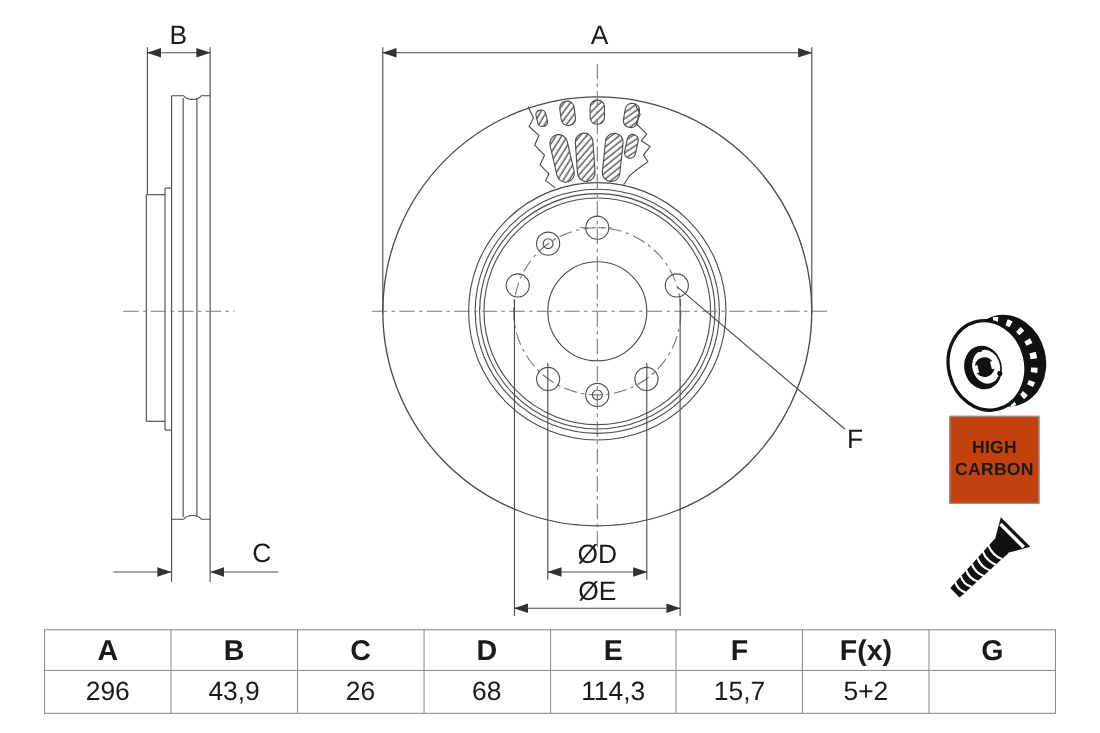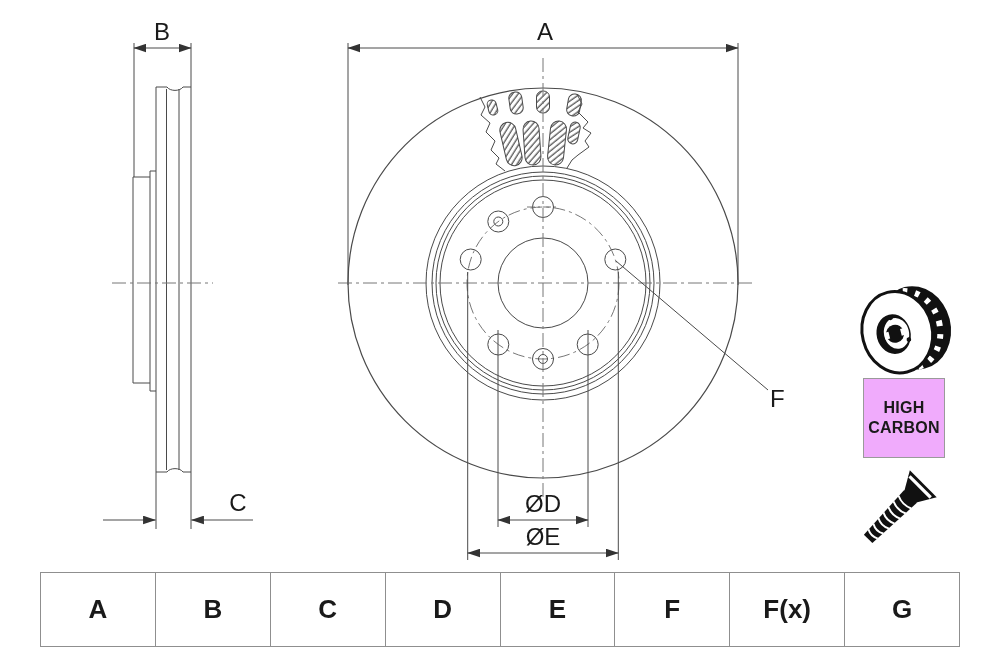--- a/index.html
+++ b/index.html
@@ -4,21 +4,21 @@
 <style>
   html,body{margin:0;padding:0;}
   body{
     width:1000px;height:666px;position:relative;background:#ffffff;
     font-family:"Liberation Sans", sans-serif;color:#1a1a1a;overflow:hidden;
   }
   #drawing{position:absolute;left:0;top:0;}
   .dimlabel{font-family:"Liberation Sans",sans-serif;font-size:24px;fill:#1a1a1a;}
   .badge{
     position:absolute;left:863px;top:378px;width:80px;height:78px;
-    border:1.5px solid #9a9a9a;background:#f0abfc;display:flex;flex-direction:column;
+    border:1.5px solid #9a9a9a;background:#c2410c;display:flex;flex-direction:column;
     align-items:center;justify-content:center;text-align:center;
     font-weight:bold;font-size:16px;line-height:20px;letter-spacing:0.2px;
   }
   table.spec{
     position:absolute;left:40px;top:572px;width:920px;height:75px;
     border-collapse:collapse;table-layout:fixed;background:#fff;
   }
   table.spec th, table.spec td{
     border:1px solid #8f8f8f;text-align:center;vertical-align:middle;padding:0;
   }
@@ -194,14 +194,24 @@
       <tr>
     <th>A</th>
     <th>B</th>
     <th>C</th>
     <th>D</th>
     <th>E</th>
     <th>F</th>
     <th>F(x)</th>
     <th>G</th>
   </tr>
+  <tr>
+    <td>296</td>
+    <td>43,9</td>
+    <td>26</td>
+    <td>68</td>
+    <td>114,3</td>
+    <td>15,7</td>
+    <td>5+2</td>
+    <td></td>
+  </tr>
 </tbody>
   </table>
 
 </body></html>

